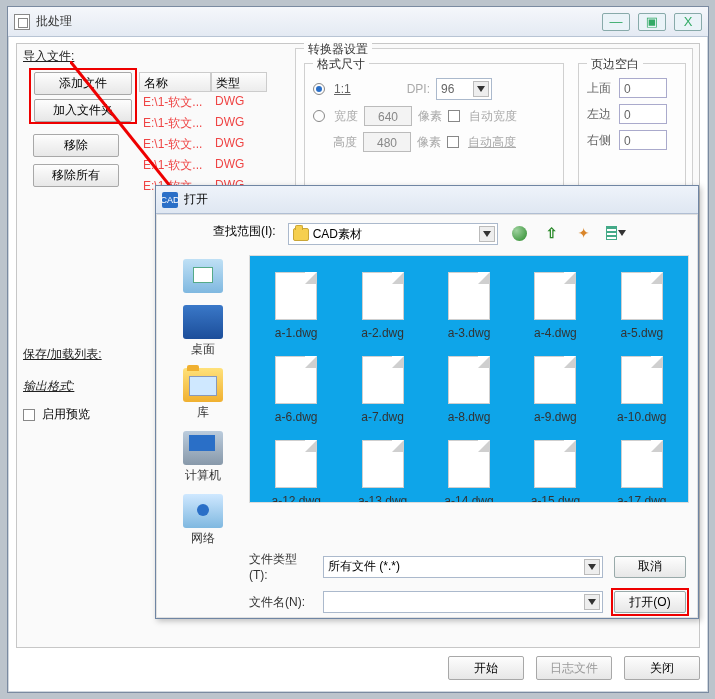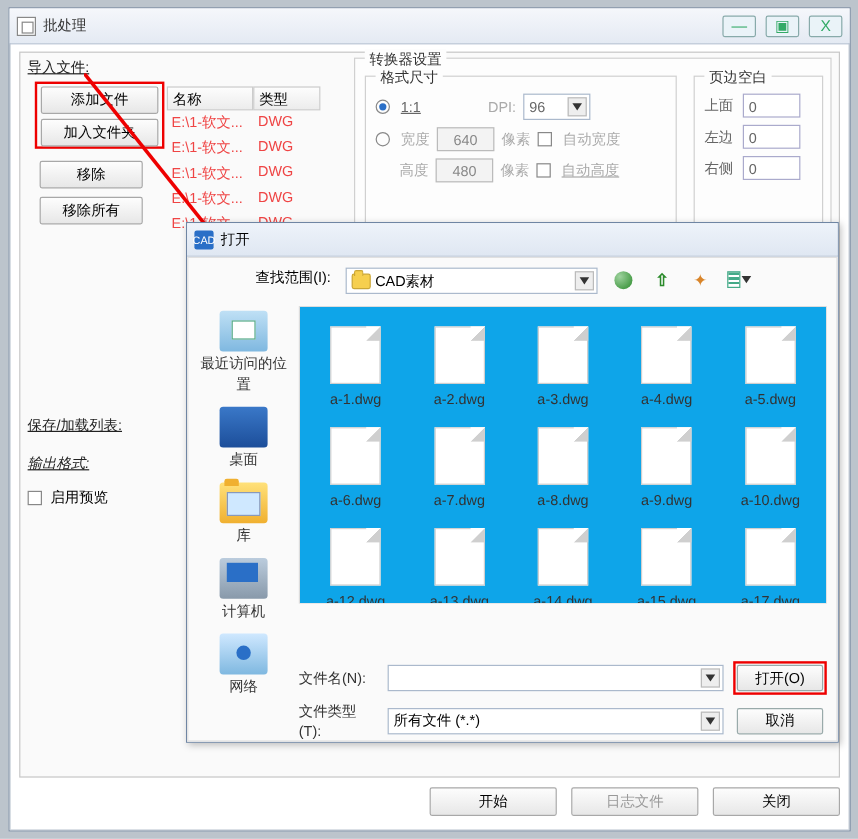--- a/index.html
+++ b/index.html
@@ -31,21 +31,21 @@
   .margin-group .glabel{ position:absolute; left:8px; top:-8px; background:#fdfdfd; padding:0 4px;}
   .frow{ display:flex; align-items:center; gap:6px; margin:6px 8px; color:#666;}
   .num-box{ width:48px; height:20px; border:1px solid #bbb; background:#f3f3f3; color:#888; text-align:center; line-height:20px;}
   .num-input{ width:48px; height:20px; border:1px solid #aac; background:#fff; text-align:left; padding:0 4px; line-height:20px;}
   .radio{ width:12px;height:12px;border:1px solid #888;border-radius:50%; display:inline-block; position:relative; margin-right:3px; vertical-align:middle;}
   .radio.on::after{content:"";position:absolute;left:2px;top:2px;width:6px;height:6px;background:#2a6fc7;border-radius:50%;}
   .chk{ width:12px;height:12px;border:1px solid #888; display:inline-block; margin-right:3px; vertical-align:middle; background:#fff;}
   .lbl2{ position:absolute; left:6px; color:#222;}
   
   .bottom-bar{ position:absolute; left:8px; right:8px; bottom:8px; height:28px; display:flex; justify-content:flex-end; gap:12px;}
-  .bottom-bar .btn{ width:106px; height:24px;}
+  .bottom-bar .btn{ width:76px; height:24px;}
   .btn.disabled{ color:#999;}
   
   .open-dlg{ position:absolute; left:155px; top:185px; width:544px; height:434px; background:#fff; border:1px solid #6f85a3; box-shadow:2px 2px 6px rgba(0,0,0,.25);}
   .open-dlg .tbar{ height:28px; background:linear-gradient(#eef3fa,#dfe7f2); border-bottom:1px solid #b0bed3; display:flex; align-items:center; padding:0 6px; gap:6px;}
   .open-dlg .tbar .bicon{ width:16px;height:16px; background:#2a6fc7; color:#fff; font-size:9px; display:flex;align-items:center;justify-content:center; border-radius:2px;}
   .open-dlg .body{ position:absolute; left:0; top:28px; right:0; bottom:0; background:#fafafa; border:1px solid #e0e0e0;}
   .lookin{ position:absolute; left:8px; top:8px; right:8px; height:24px; display:flex; gap:12px;margin-left:48px;}
   .combo{ height:22px; border:1px solid #abb9cc; background:#fff; display:flex; align-items:center; padding:0 4px; gap:4px; position:relative;}
   .combo .arrow{ position:absolute; right:2px; top:2px; width:16px;height:16px; background:#eee; border:1px solid #bbb; display:flex;align-items:center;justify-content:center;}
   .tool-icn{ width:20px;height:20px; display:flex;align-items:center;justify-content:center; font-size:14px;}
@@ -246,21 +246,20 @@
       <div class="tool-icn new-folder">✦</div>
       <div class="tool-icn">
           <span class="views"></span>
           <span class="tri" style="margin-left:1px;"></span>
         </div>
     </div>
 
     <div class="sidebar">
       <div class="place">
           <div class="pic recent"></div>
-          <div>最近访问的位置</div>
         </div>
       <div class="place">
           <div class="pic desktop"></div>
           <div>桌面</div>
         </div>
       <div class="place">
           <div class="pic lib"></div>
           <div>库</div>
         </div>
       <div class="place">
@@ -332,43 +331,43 @@
             <div class="fn">a-15.dwg</div>
           </div>
           <div class="file-item">
             <div class="file-ico"></div>
             <div class="fn">a-17.dwg</div>
           </div>
         </div>
     </div>
 
     <div class="dlg-bottom">
+      <div class="dlg-row">
+        <span class="lab">文件类型(T):</span>
+        <div class="combo">
+          <span>所有文件 (*.*)</span>
+          <span class="arrow">
+              <span class="tri"></span>
+            </span>
+        </div>
+        <div style="padding:1px 3px;">
+          <div class="dlg-btn">
+              <span>取消</span>
+            </div>
+        </div>
+      </div>
       <div class="dlg-row">
         <span class="lab">文件名(N):</span>
         <div class="combo">
           <span></span>
           <span class="arrow">
               <span class="tri"></span>
             </span>
         </div>
         <div class="open-red">
           <div class="dlg-btn">
               <span>打开(O)</span>
             </div>
         </div>
       </div>
-      <div class="dlg-row">
-        <span class="lab">文件类型(T):</span>
-        <div class="combo">
-          <span>所有文件 (*.*)</span>
-          <span class="arrow">
-              <span class="tri"></span>
-            </span>
-        </div>
-        <div style="padding:1px 3px;">
-          <div class="dlg-btn">
-              <span>取消</span>
-            </div>
-        </div>
-      </div>
     </div>
   </div>
 </div>
 
 </body></html>

